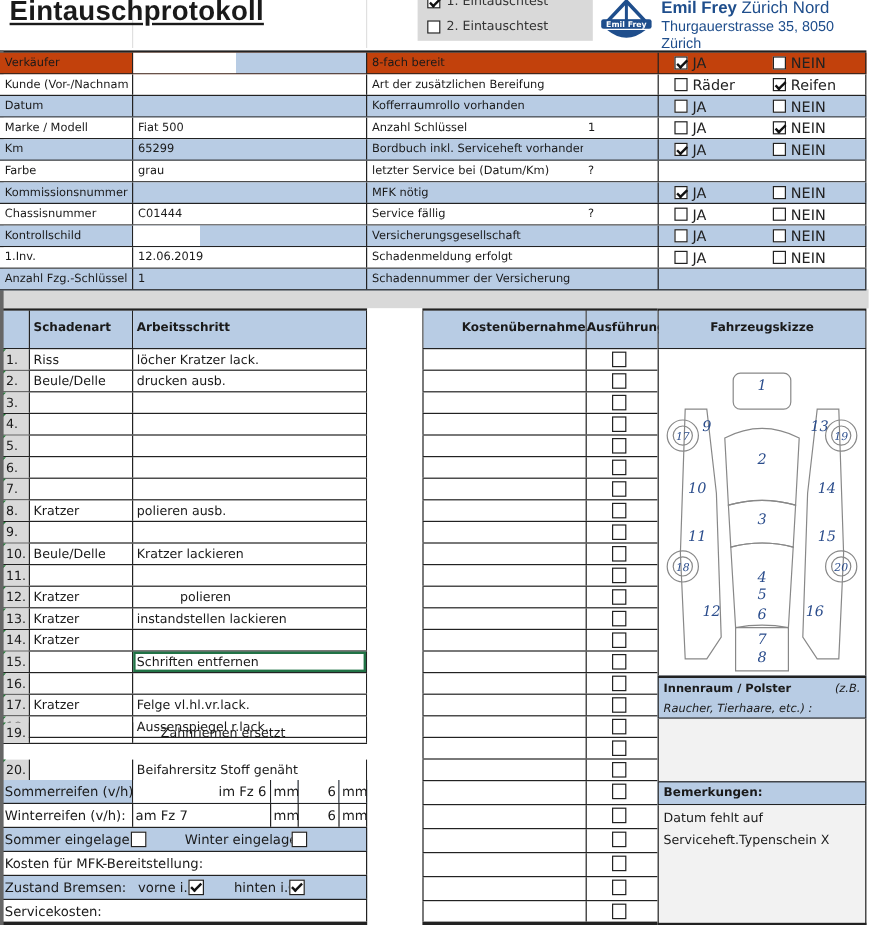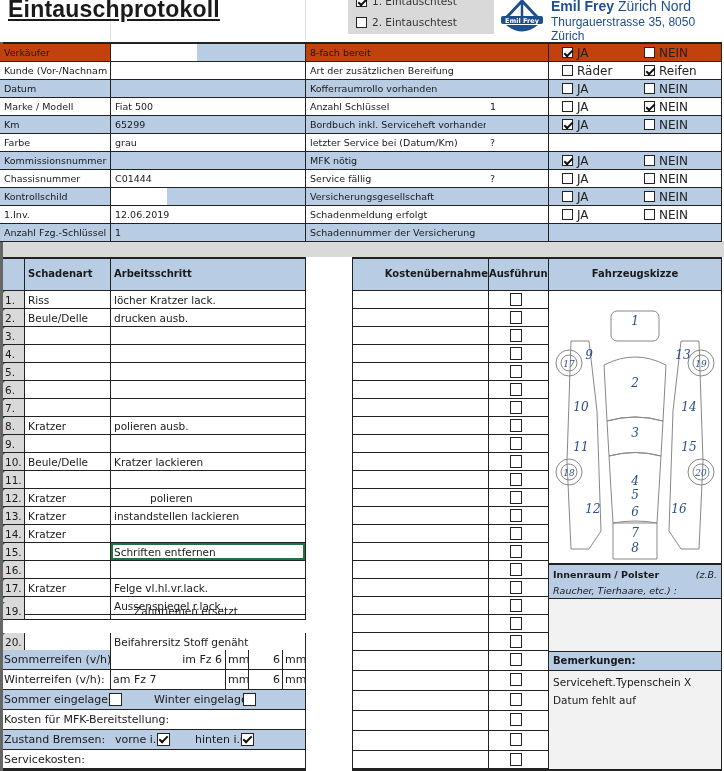--- a/index.html
+++ b/index.html
@@ -485,22 +485,22 @@
 
 <div class="abs blue" style="left:548px;top:563px;width:174px;height:36px;border:1px solid #222;border-top:2px solid #222;padding:2px 4px;font-size:9.5px;line-height:16px;">
   <b>Innenraum / Polster</b>
   <i style="float:right;">(z.B.</i><br>
   <i>Raucher, Tierhaare, etc.) :</i>
 </div>
 <div class="abs grey" style="left:548px;top:599px;width:174px;height:52px;border-left:1px solid #222;border-right:1px solid #222;"></div>
 
 <div class="abs blue hdr" style="left:548px;top:651px;width:174px;height:20px;border:1px solid #222;padding-left:4px;line-height:18px;">Bemerkungen:</div>
 <div class="abs grey" style="left:548px;top:671px;width:174px;height:100px;border-left:1px solid #222;border-right:1px solid #222;border-bottom:2px solid #222;padding:2px 4px;font-size:10.5px;line-height:18px;">
+  <div>Datum fehlt auf</div>
   <div>Serviceheft.Typenschein X</div>
-  <div>Datum fehlt auf</div>
 </div>
 
 <div class="bottom-row blue" style="top:650px;">
   <span style="position:absolute;left:4px;">Sommerreifen (v/h)</span>
   <div class="vline" style="left:110px;"></div>
   <span class="white" style="position:absolute;left:111px;width:114px;text-align:right;padding-right:3px;">im Fz 6</span>
   <div class="vline" style="left:225px;"></div>
   <span class="white" style="position:absolute;left:226px;width:22px;padding-left:2px;">mm</span>
   <div class="vline" style="left:248px;"></div>
   <span class="white" style="position:absolute;left:249px;width:33px;text-align:right;padding-right:2px;">6</span>

